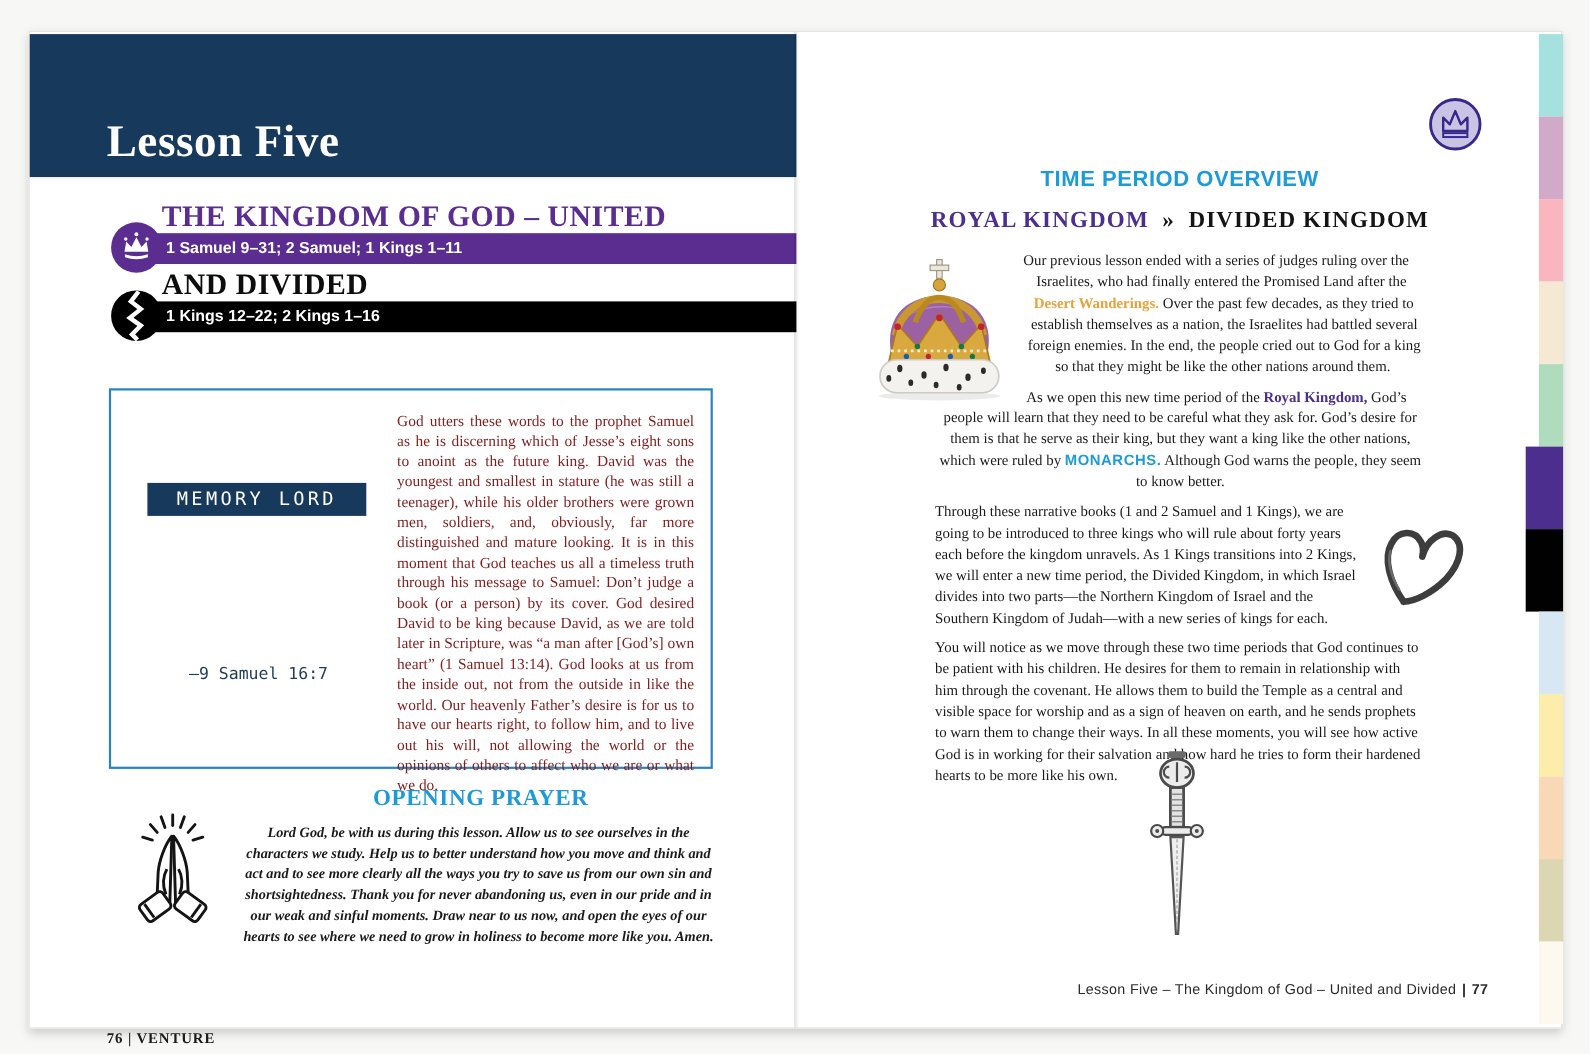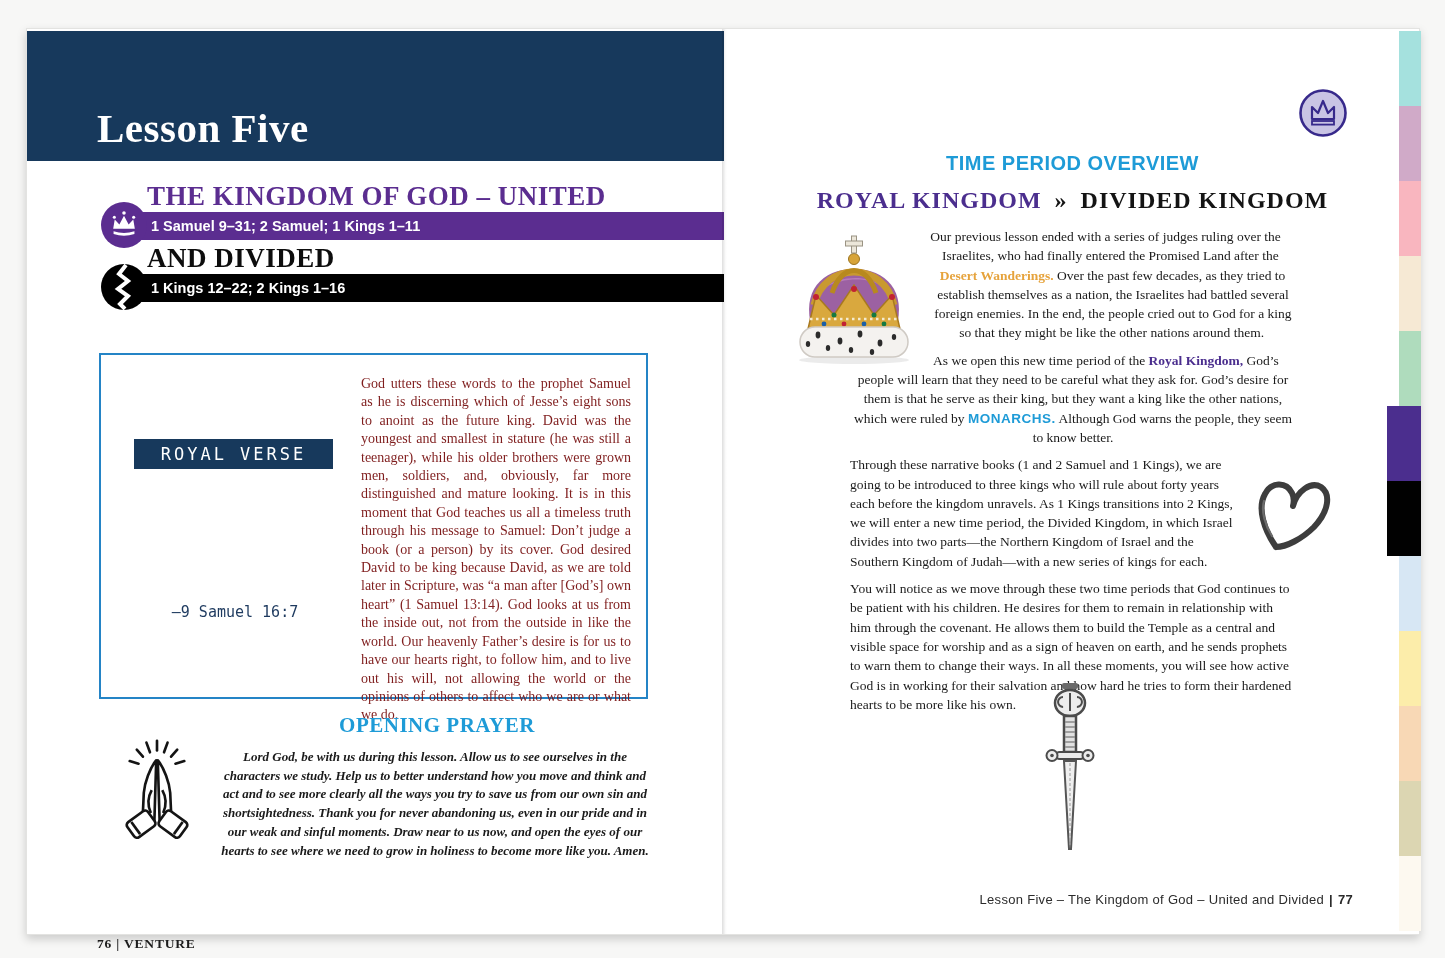--- a/index.html
+++ b/index.html
@@ -94,21 +94,21 @@
   }
   
   .crown-badge{ position:absolute; left:574px; top:59px; width:50px; height:50px; }
   .tpo-heading{
     position:absolute; left:0; top:123px; width:100%; text-align:center;
     font-family:"Liberation Sans", sans-serif; font-weight:700; font-size:20px;
     color:var(--blue); letter-spacing:.5px;
   }
   .timeline-heading{
     position:absolute; left:0; top:158px; width:100%; text-align:center;
-    font-weight:700; font-size:24px; letter-spacing:1px; color:#141414;
+    font-weight:700; font-size:21px; letter-spacing:1px; color:#141414;
   }
   .timeline-heading .from{ color:var(--deep-purple); }
   .timeline-heading .arrow{ color:#141414; padding:0 6px; }
   .overview{
     position:absolute; left:126px; top:198px; width:446px;
     font-size:13.5px; line-height:19.3px; color:#1a1a1a;
   }
   .overview p{ margin-bottom:8px; }
   .overview p.centered{ text-align:center; }
   .overview p.p3{ padding-right:62px; }
@@ -164,21 +164,21 @@
     <div class="badge-circle broken-circle">
       <svg width="46" height="46" viewBox="0 0 46 46" aria-hidden="true">
         <polyline points="25,1 18,10 27,17 17,25 27,32 19,40 24,45" stroke="#fff" stroke-width="4" fill="none"></polyline>
       </svg>
     </div>
     <div class="ref-bar black">
       <span>1 Kings 12–22; 2 Kings 1–16</span>
     </div>
 
     <div class="memory-box">
-      <div class="mv-label">ROYAL VERSE</div>
+      <div class="mv-label">MEMORY LORD</div>
       <div class="mv-attr">—9 Samuel 16:7</div>
       <p class="mv-para">God utters these words to the prophet Samuel as he is discerning which of Jesse’s eight sons to anoint as the future king. David was the youngest and smallest in stature (he was still a teenager), while his older brothers were grown men, soldiers, and, obviously, far more distinguished and mature looking. It is in this moment that God teaches us all a timeless truth through his message to Samuel: Don’t judge a book (or a person) by its cover. God desired David to be king because David, as we are told later in Scripture, was “a man after [God’s] own heart” (1 Samuel 13:14). God looks at us from the inside out, not from the outside in like the world. Our heavenly Father’s desire is for us to have our hearts right, to follow him, and to live out his will, not allowing the world or the opinions of others to affect who we are or what we do.</p>
     </div>
 
     <div class="praying-hands">
       <svg width="88" height="116" viewBox="0 0 100 126" aria-hidden="true">
         <g stroke="#141414" stroke-width="3" stroke-linecap="round">
           <line x1="50" y1="6" x2="50" y2="17"></line>
           <line x1="38" y1="8" x2="42" y2="19"></line>
           <line x1="62" y1="8" x2="58" y2="19"></line>

